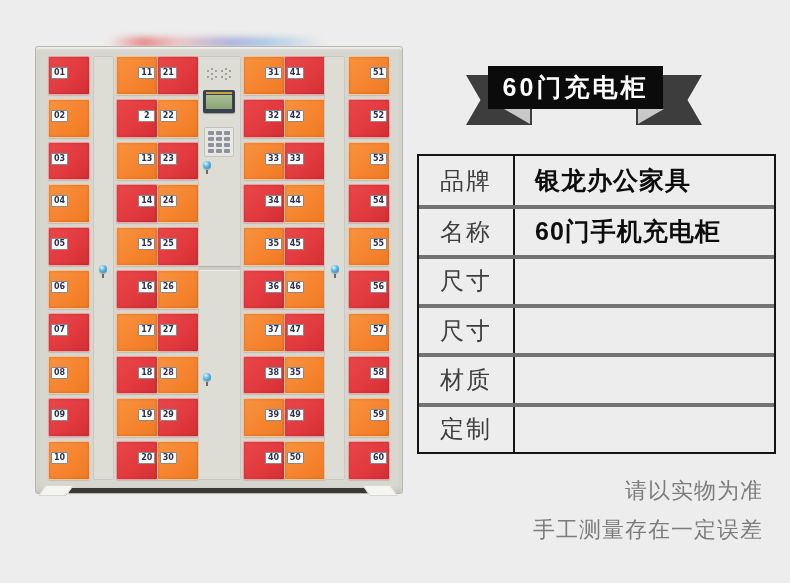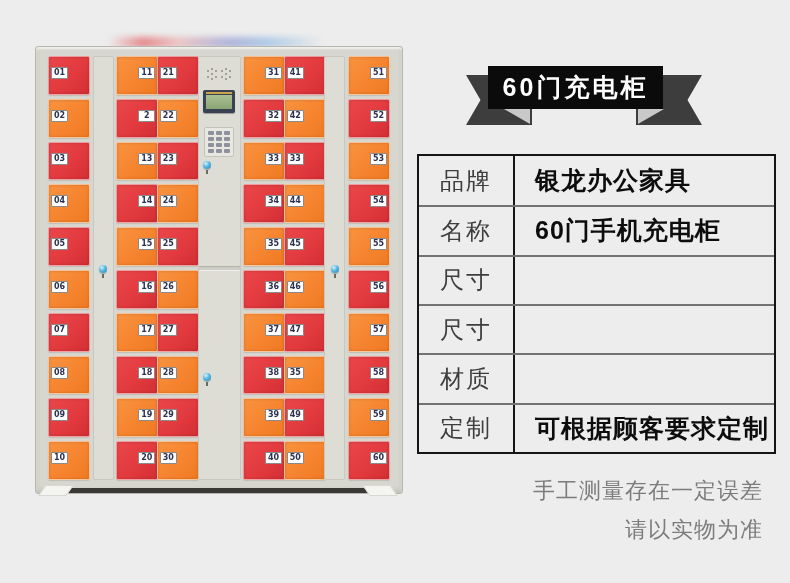--- a/index.html
+++ b/index.html
@@ -73,21 +73,21 @@
   .fold{position:absolute;top:48px;width:26px;height:15px;background:#c9c9c9;}
   .fold.left{left:46px;clip-path:polygon(0 0,100% 0,100% 100%);}
   .fold.right{right:46px;clip-path:polygon(0 0,100% 0,0 100%);}
   .ribbon-center{position:absolute;left:30px;top:5px;width:175px;height:43px;line-height:43px;
     background:var(--banner-bg);color:var(--banner-text);font-size:25px;font-weight:bold;
     letter-spacing:3px;text-align:center;}
 
   
   .spec-table{position:absolute;left:417px;top:154px;width:355px;height:296px;
     border:2px solid #151515;display:grid;grid-auto-rows:1fr;}
-  .spec-row{display:grid;grid-template-columns:96px 1fr;border-top:2px solid #737373;}
+  .spec-row{display:grid;grid-template-columns:96px 1fr;border-top:4px solid #737373;}
   .spec-row:first-child{border-top:none;}
   .spec-label{border-right:2px solid #151515;display:flex;align-items:center;justify-content:center;
     font-size:24px;color:#3e3e3e;letter-spacing:2px;}
   .spec-value{display:flex;align-items:center;padding-left:20px;font-size:25px;font-weight:bold;
     color:#0d0d0d;letter-spacing:1px;}
 
   
   .disclaimer{position:absolute;right:27px;top:471px;text-align:right;color:#7c7c7c;font-size:22px;}
   .disclaimer div{line-height:39px;letter-spacing:1px;}
 </style>
@@ -346,22 +346,21 @@
       <div class="spec-label">尺寸</div>
     </div>
     <div class="spec-row">
       <div class="spec-label">尺寸</div>
     </div>
     <div class="spec-row">
       <div class="spec-label">材质</div>
     </div>
     <div class="spec-row">
       <div class="spec-label">定制</div>
-      <div class="spec-value">可根据顾客要求定制</div>
     </div>
   </div>
 
   <div class="disclaimer">
+    <div>请以实物为准</div>
     <div>手工测量存在一定误差</div>
-    <div>请以实物为准</div>
   </div>
 
 </div>
 
 </body></html>

